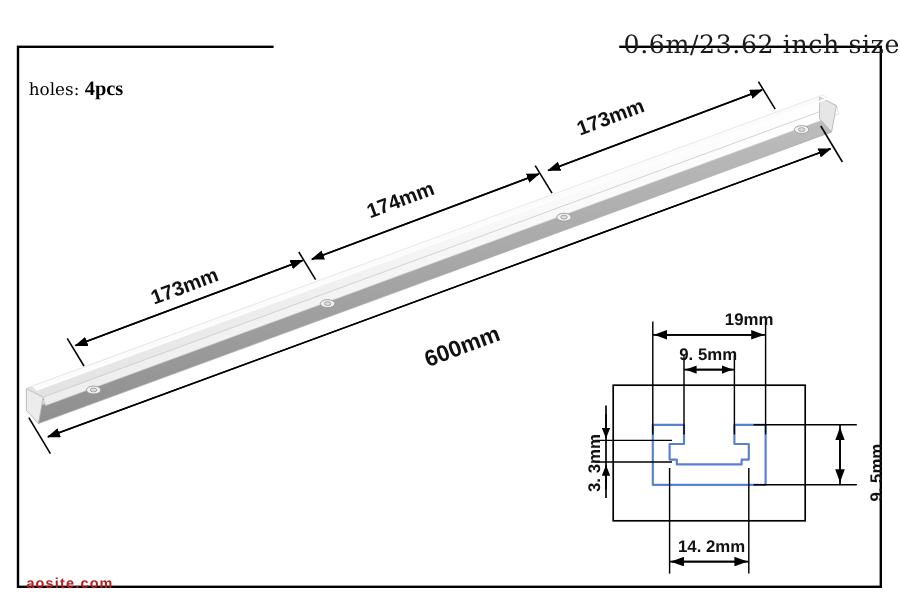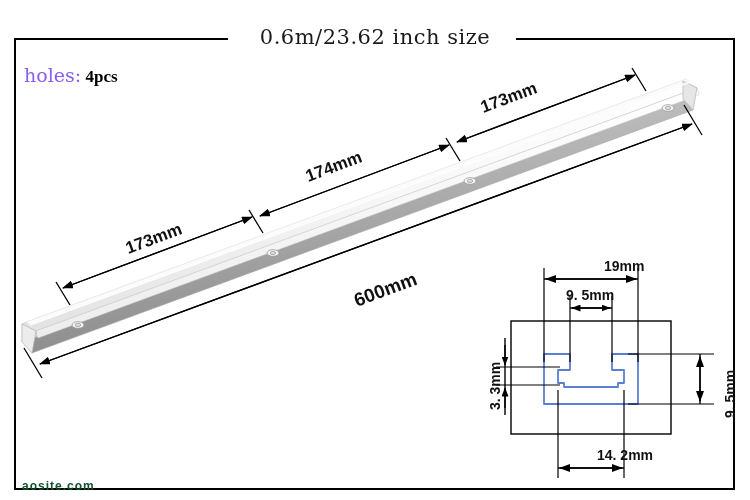--- a/index.html
+++ b/index.html
@@ -33,39 +33,39 @@
     top: 30px;
     width: 288px;
     height: 18px;
     background: #ffffff;
   }
   .title {
     position: absolute;
     left: 0px;
     top: 25px;
     width: 750px;
-    text-align: center;
+    text-align: right;
     font-family: "DejaVu Serif", serif;
     font-size: 21px;
     letter-spacing: 0.5px;
     color: #1a1a1a;
     white-space: nowrap;
   }
 
   
   .holes-note {
     position: absolute;
     left: 24px;
     top: 64px;
     white-space: nowrap;
   }
   .holes-label {
     font-family: "DejaVu Serif", serif;
-    font-size: 19px;
-    color: #8b5cf6;
+    font-size: 14px;
+    color: #000000;
     text-align: right;
   }
   .holes-value {
     font-family: Liberation Serif, serif;
     font-size: 17px;
     font-weight: bold;
     color: #000;
   }
 
   
@@ -105,21 +105,21 @@
 
   
   .watermark {
     position: absolute;
     left: 22px;
     top: 479px;
     font-family: "Liberation Sans", sans-serif;
     font-size: 12px;
     font-weight: bold;
     letter-spacing: 1px;
-    color: #14532d;
+    color: #b91c1c;
     white-space: nowrap;
     overflow: hidden;
     height: 16px;
   }
 </style>
 </head>
 <body>
 
 <div id="root">
 
@@ -297,21 +297,21 @@
   <div class="dim dim-rail" style="left:303px; top:168px; transform: rotate(-20.5deg);">174mm</div>
 
   <div class="dim dim-rail" style="left:478px; top:99px; transform: rotate(-20.5deg);">173mm</div>
 
   <div class="dim dim-total" style="left:351px; top:291px; transform: rotate(-20.5deg);">600mm</div>
 
   <div class="xlabel" style="left:604px; top:258px;">19mm</div>
 
   <div class="xlabel" style="left:566px; top:287px;">9. 5mm</div>
 
-  <div class="xlabel" style="left:565px; top:447px;margin-left:32px;">14. 2mm</div>
+  <div class="xlabel" style="left:565px; top:447px;">14. 2mm</div>
 
   <div class="xlabel vert-up" style="left:487px; top:410px;">3. 3mm</div>
 
   <div class="xlabel vert-up" style="left:722px; top:418px;">9. 5mm</div>
 
   <div class="watermark">aosite.com</div>
 
 </div>
 
 </body></html>

